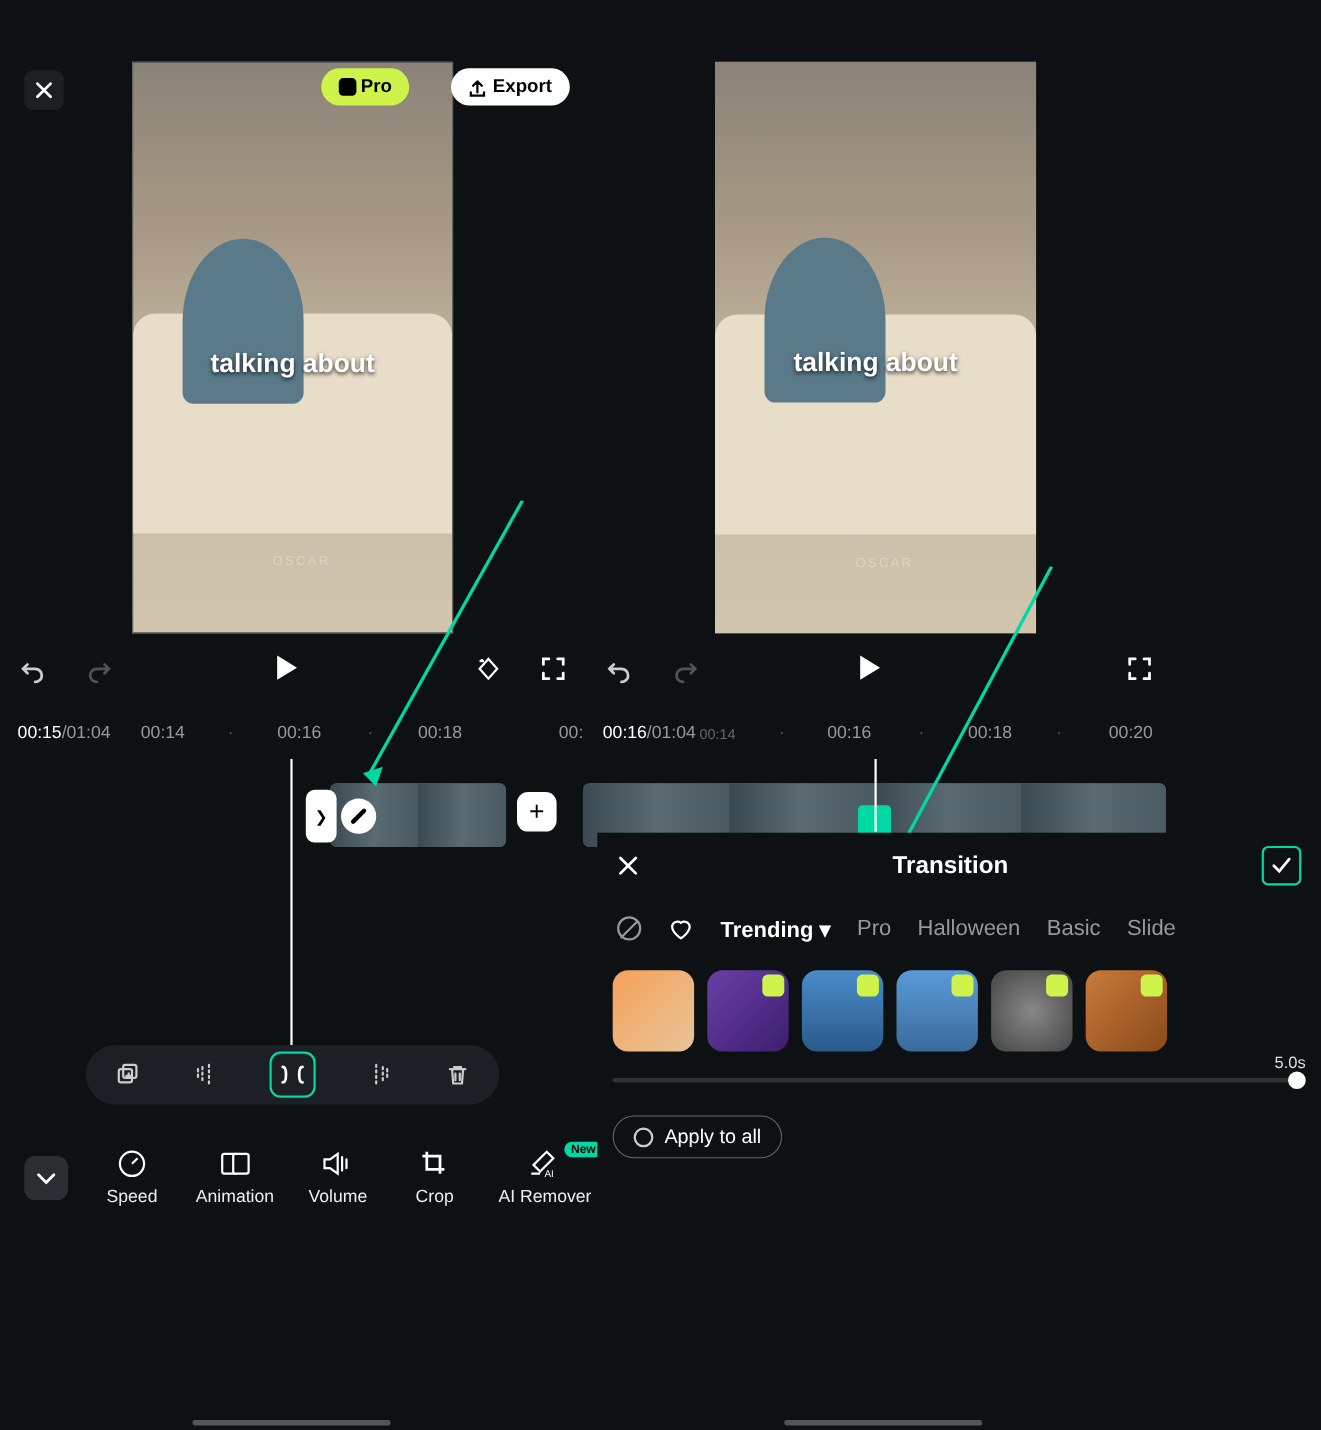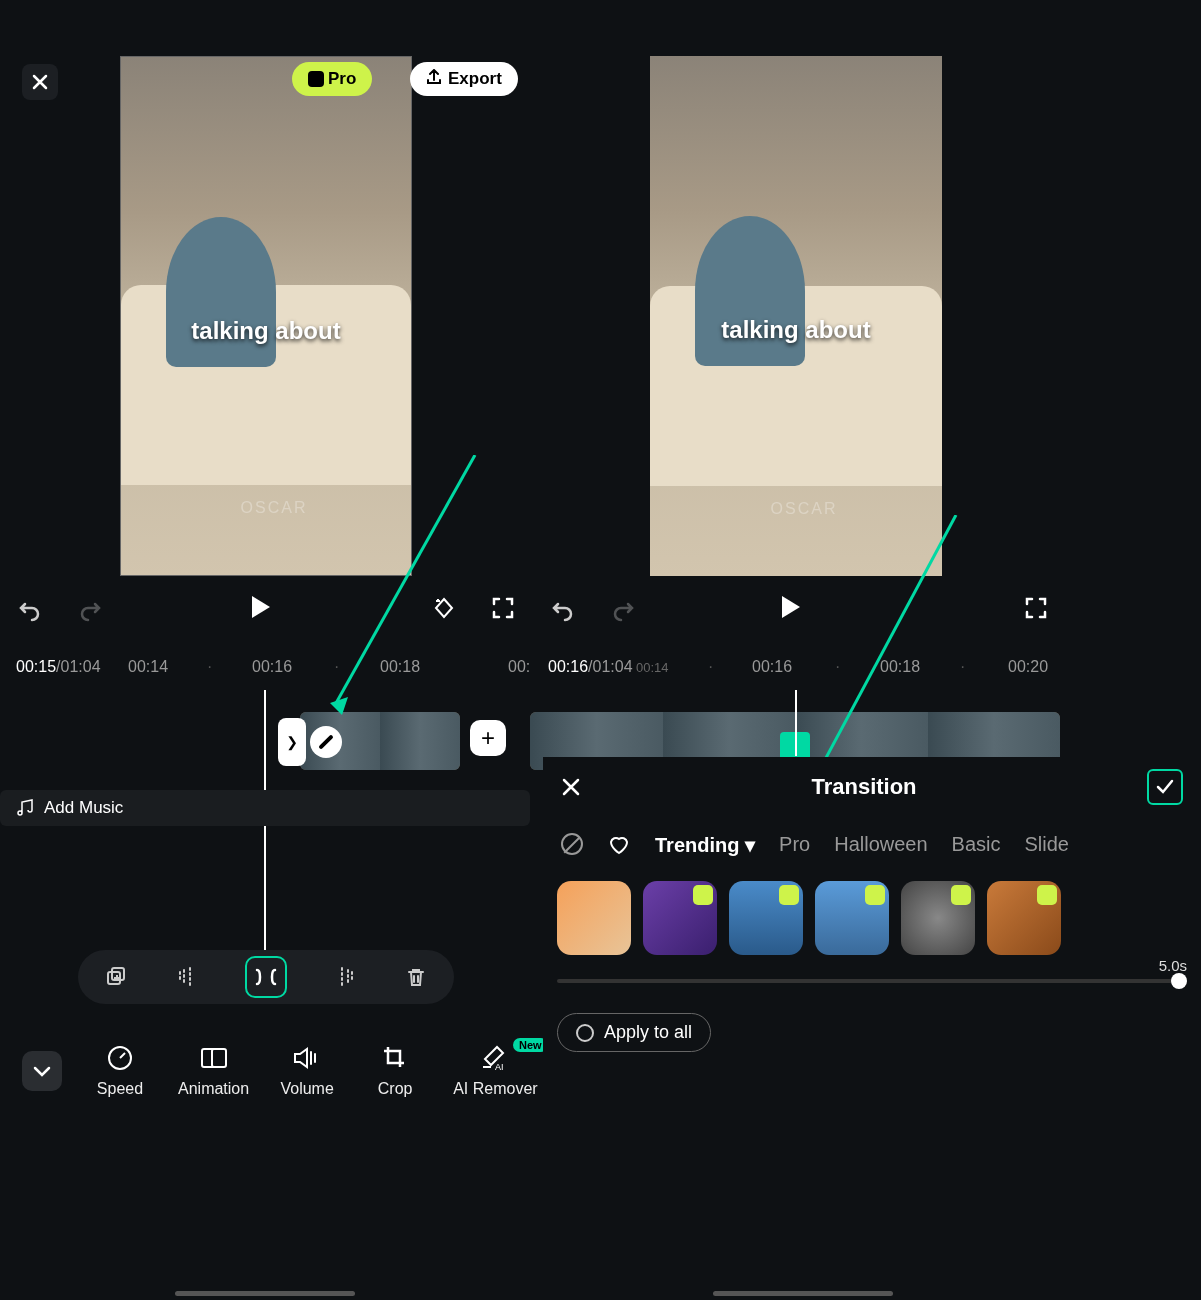--- a/index.html
+++ b/index.html
@@ -5,24 +5,24 @@
 *{margin:0;padding:0;box-sizing:border-box}
 body{background:#0e1114;font-family:-apple-system,BlinkMacSystemFont,'Segoe UI',sans-serif;color:#fff;width:1201px;height:1300px;overflow:hidden;position:relative}
 .canvas{position:relative;width:100%;height:100%}
 .close-btn{position:absolute;top:64px;left:22px;width:36px;height:36px;background:#1c1f23;border-radius:8px;display:flex;align-items:center;justify-content:center;font-size:18px;color:#fff;cursor:pointer}
 .left-preview{position:absolute;top:56px;left:120px;width:292px;height:520px;background:#3a3428;border:1px solid #666;overflow:hidden}
 .right-preview{position:absolute;top:56px;left:650px;width:292px;height:520px;background:#3a3428;overflow:hidden}
 .preview-room{position:absolute;inset:0;background:linear-gradient(to bottom,#8b8378 0%,#a89a86 30%,#c4b8a2 55%,#d2c5ae 100%)}
 .preview-couch{position:absolute;bottom:90px;left:0;right:0;height:200px;background:#e8ddc8;border-radius:20px 20px 0 0}
 .preview-person{position:absolute;top:160px;left:45px;width:110px;height:150px;background:#5a7a8a;border-radius:50% 50% 10px 10px}
 .preview-caption{position:absolute;top:260px;left:0;right:0;text-align:center;font-size:24px;font-weight:700;color:#fff;text-shadow:0 2px 4px rgba(0,0,0,.8)}
-.preview-watermark{position:absolute;bottom:58px;left:16px;right:0;text-align:center;font-size:16px;color:rgba(255,255,255,.3);letter-spacing:2px}
+.preview-watermark{position:absolute;bottom:58px;left:16px;right:0;text-align:center;font-size:12px;color:rgba(255,255,255,.3);letter-spacing:2px}
 .pro-btn{position:absolute;top:62px;left:292px;background:#cef34a;color:#000;padding:7px 16px;border-radius:20px;font-weight:700;font-size:17px;display:flex;align-items:center;gap:4px}
 .pro-btn::before{content:'';width:16px;height:16px;background:#000;border-radius:4px;display:inline-block}
-.export-btn{position:absolute;top:62px;left:410px;background:#fff;color:#000;padding:7px 16px;border-radius:20px;font-weight:600;font-size:17px;display:flex;align-items:flex-start;gap:6px}
+.export-btn{position:absolute;top:62px;left:410px;background:#fff;color:#000;padding:7px 16px;border-radius:20px;font-weight:600;font-size:17px;display:flex;align-items:flex-end;gap:6px}
 .ctrl-row{position:absolute;top:595px;display:flex;align-items:center;gap:30px}
 .ctrl-row.left{left:15px}
 .ctrl-row.right{left:548px}
 .ctrl-icon{width:30px;height:30px;display:flex;align-items:center;justify-content:center;cursor:pointer;color:#aaa}
 .play-btn{position:absolute;top:596px;width:28px;height:28px;cursor:pointer}
 .play-left{left:252px}
 .play-right{left:782px}
 .play-triangle{width:0;height:0;border-left:18px solid #fff;border-top:11px solid transparent;border-bottom:11px solid transparent}
 .key-icon{position:absolute;top:596px;left:432px;width:24px;height:24px;cursor:pointer}
 .fs-icon{position:absolute;top:597px;width:24px;height:24px;cursor:pointer;color:#fff}
@@ -200,26 +200,20 @@
   <div class="split-handle">❯</div>
   <div class="trans-dot">
       <div class="trans-dot-inner"></div>
     </div>
   <div class="add-clip">+</div>
   <div class="trans-marker"></div>
 
   <div class="playhead playhead-left"></div>
   <div class="playhead playhead-right" style="height:66px"></div>
 
-  <div class="music-bar">
-    <svg width="18" height="18" viewBox="0 0 18 18">
-        <path d="M6 14a2 2 0 1 1-4 0 2 2 0 0 1 4 0zM6 14V3l10-2v10a2 2 0 1 1-4 0" stroke="#fff" stroke-width="1.5" fill="none"></path>
-      </svg>
-    <span>Add Music</span>
-  </div>
 
   <div class="edit-tools">
     <div class="edit-tool">
         <svg width="22" height="22" viewBox="0 0 22 22">
           <rect x="3" y="6" width="12" height="12" rx="2" stroke="#ccc" stroke-width="2" fill="none"></rect>
           <rect x="7" y="2" width="12" height="12" rx="2" stroke="#ccc" stroke-width="2" fill="none"></rect>
           <path d="M9 12h6M12 9v6" stroke="#ccc" stroke-width="2"></path>
         </svg>
       </div>
     <div class="edit-tool">

